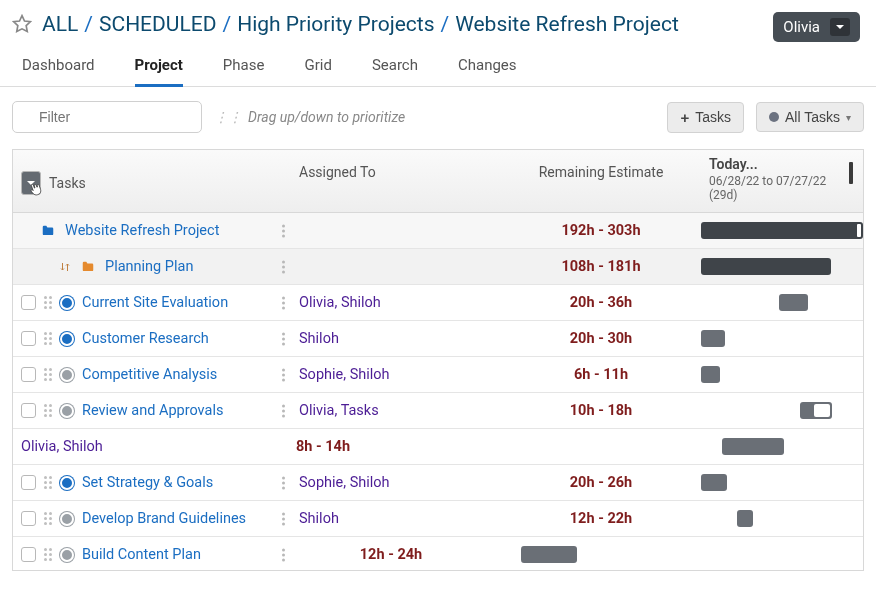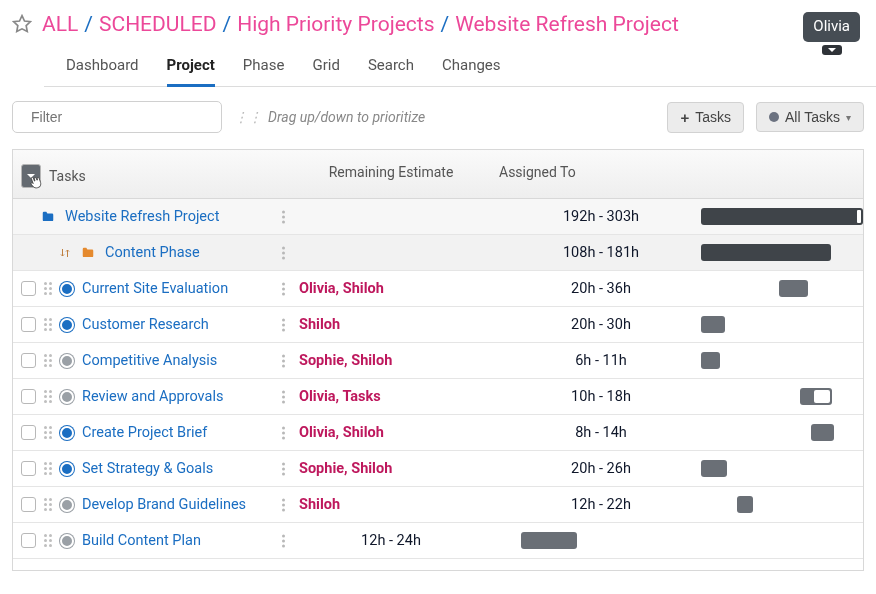--- a/index.html
+++ b/index.html
@@ -21,47 +21,45 @@
     padding: 12px 16px 0 12px;
   }
   .crumbs {
     display: flex;
     align-items: center;
     flex-wrap: wrap;
     gap: 6px;
     font-size: 21px;
     font-weight: 400;
   }
-  .crumbs a { color: #ec4899; text-decoration: none; cursor: pointer; }
+  .crumbs a { color: #0c4a6e; text-decoration: none; cursor: pointer; }
   .crumbs .sep { color: #1b6ec2; }
   .star-icon { color: #888; margin-right: 4px; display:inline-flex; }
   .user-pill {
     display: flex; align-items: center;
     background: #464d54; color: #fff;
     border-radius: 5px;
     padding: 5px 10px;
     gap: 10px;
     cursor: pointer;
     font-size: 15px;
     height: 30px;
-    flex-direction: column;
   }
   .user-pill .caret-down {
     background:#2f3338; border-radius:3px;
     width:20px; height:18px;
     display:flex; align-items:center; justify-content:center;
   }
   .user-pill .caret-down svg { fill:#fff; }
 
   
   .tabs {
-    display: flex; gap: 28px;
+    display: flex; gap: 40px;
     padding: 8px 22px 0 22px;
     border-bottom: 1px solid #dcdcdc;
-    margin-left: 44px;
   }
   .tab {
     padding: 6px 0 10px 0;
     color: #555;
     font-size: 15px;
     cursor: pointer;
     border-bottom: 3px solid transparent;
     margin-bottom: -1px;
   }
   .tab.active { font-weight: 700; border-bottom-color: #1b6ec2; color:#222; }
@@ -72,21 +70,21 @@
     height: calc(594px - 110px);
     display:flex; flex-direction:column;
   }
   .toolbar {
     display:flex; align-items:center; gap:12px;
     margin-bottom: 16px;
   }
   .filter-input {
     display:flex; align-items:center; gap:6px;
     border:1px solid #d0d0d0; border-radius:5px;
-    padding:6px 10px; width:210px;
+    padding:6px 18px; width:190px;
     color:#777;
   }
   .filter-input input {
     border:none; outline:none; font-size:14px; flex:1;
     background:transparent; color:#444;
   }
   .drag-hint { color:#888; font-style:italic; font-size:14px;
     display:flex; align-items:center; gap:6px;}
   .drag-hint .dots { color:#bbb; }
   .toolbar-spacer { flex:1; }
@@ -153,22 +151,22 @@
     display:flex; align-items:center;
     border-bottom:1px solid #e5e5e5;
     min-height:35px;
     font-size:14.5px;
   }
   .row.folder-root { background:#f7f7f7; }
   .row.folder-sub  { background:#f2f2f2; }
 
   .cell { padding:6px 8px; }
   .cell.tasks { flex:0 0 278px; display:flex; align-items:center; gap:8px; position:relative; }
-  .cell.assigned { flex:0 0 210px; color:#be185d;font-weight:bold; }
-  .cell.estimate { flex:0 0 200px; text-align:center; color:#0f172a; }
+  .cell.assigned { flex:0 0 210px; color:#4c1d95; }
+  .cell.estimate { flex:0 0 200px; text-align:center; color:#7f1d1d;font-weight:bold; }
   .cell.timeline { flex:1; min-width:0; position:relative; height:35px; }
 
   .checkbox {
     width:15px; height:15px; border:1.5px solid #b8b8b8; border-radius:3px;
     display:inline-block; cursor:pointer; background:#fff;
   }
   .grip-wrap{display:flex;gap:2px;}
   .grip-wrap .col2{display:flex;flex-direction:column;gap:2px;}
   .grip-wrap .col2 span{width:3px;height:3px;background:#bfbfbf;border-radius:50%;}
 
@@ -281,22 +279,29 @@
               <path d="M1 3l4 4 4-4z"></path>
             </svg>
           <span class="hand">
             <svg width="16" height="16" viewBox="0 0 24 24" fill="#fff" stroke="#333" stroke-width="1">
               <path d="M8 13V5a1.5 1.5 0 013 0v5h1V7a1.5 1.5 0 013 0v3h1V8.5a1.5 1.5 0 013 0V15c0 3-2 6-6 6h-1c-3 0-5-2-6-5l-1-3a1.5 1.5 0 012.7-1.3L8 13z"></path>
             </svg>
           </span>
         </span>
         <span>Tasks</span>
       </div>
+      <div class="col col-assigned">Assigned To</div>
       <div class="col col-estimate">Remaining Estimate</div>
-      <div class="col col-assigned">Assigned To</div>
+      <div class="col col-timeline">
+        <div class="col-timeline-inner">
+          <div class="today">Today...</div>
+          <div class="range">06/28/22 to 07/27/22 (29d)</div>
+          <div class="timeline-marker"></div>
+        </div>
+      </div>
     </div>
 
     <div class="grid-body" id="grid-body">
         <div class="row folder-root">
     <div class="cell tasks indent-1">
       <svg class="folder-icon" viewBox="0 0 24 24" fill="#1b6ec2">
     <path d="M3 5a2 2 0 012-2h4l2 3h8a2 2 0 012 2v9a2 2 0 01-2 2H5a2 2 0 01-2-2V5z"></path>
             </svg>
       <span class="task-link">Website Refresh Project</span>
       <span class="menu-dots">
@@ -314,21 +319,21 @@
           </div>
   </div>
         <div class="row folder-sub">
     <div class="cell tasks indent-2">
       <svg width="12" height="14" viewBox="0 0 24 24" fill="none" stroke="#c08040" stroke-width="2">
      <path d="M7 4v14M7 18l-3-3M7 18l3-3M17 20V6M17 6l-3 3M17 6l3 3"></path>
             </svg>
       <svg class="folder-icon" viewBox="0 0 24 24" fill="#e58a2e">
     <path d="M3 5a2 2 0 012-2h4l2 3h8a2 2 0 012 2v9a2 2 0 01-2 2H5a2 2 0 01-2-2V5z"></path>
             </svg>
-      <span class="task-link">Content Phase</span>
+      <span class="task-link">Planning Plan</span>
       <span class="menu-dots">
               <span></span>
               <span></span>
               <span></span>
             </span>
     </div>
     <div class="cell assigned"><span></span></div>
     <div class="cell estimate"><span>108h - 181h</span></div>
     <div class="cell timeline">
             <div class="bar dark" style="left:0%;width:80%;"></div>
@@ -446,42 +451,20 @@
     </div>
     <div class="cell assigned"><span>Olivia, Tasks</span></div>
     <div class="cell estimate"><span>10h - 18h</span></div>
     <div class="cell timeline">
             <div class="bar hollow" style="left:61%;width:20%;">
               <span class="inner-cap"></span>
             </div>
           </div>
   </div>
         <div class="row">
-    <div class="cell tasks indent-task">
-      <span class="checkbox"></span>
-      <span class="grip-wrap">
-    <span class="col2">
-                <span></span>
-                <span></span>
-                <span></span>
-              </span>
-    <span class="col2">
-                <span></span>
-                <span></span>
-                <span></span>
-              </span>
-            </span>
-      <span class="task-bullet blue"></span>
-      <span class="task-link ">Create Project Brief</span>
-      <span class="menu-dots">
-              <span></span>
-              <span></span>
-              <span></span>
-            </span>
-    </div>
     <div class="cell assigned"><span>Olivia, Shiloh</span></div>
     <div class="cell estimate"><span>8h - 14h</span></div>
     <div class="cell timeline">
             <div class="bar" style="left:68%;width:14%;"></div>
           </div>
   </div>
         <div class="row">
     <div class="cell tasks indent-task">
       <span class="checkbox"></span>
       <span class="grip-wrap">

